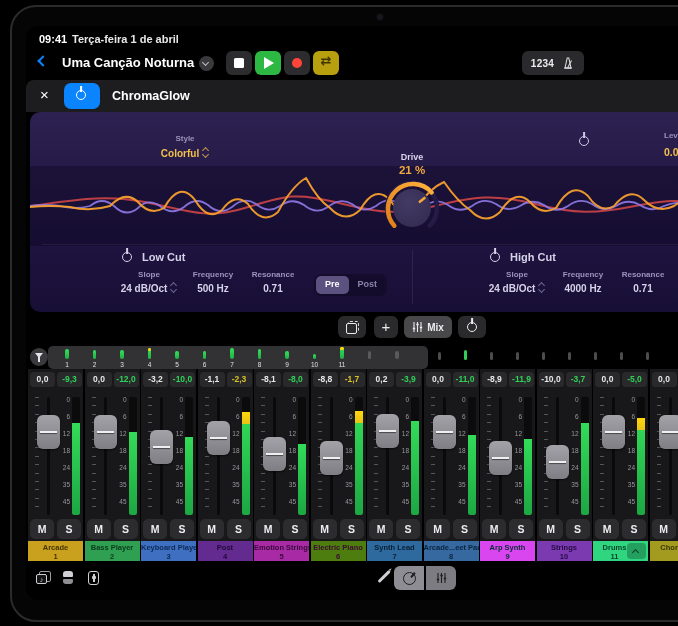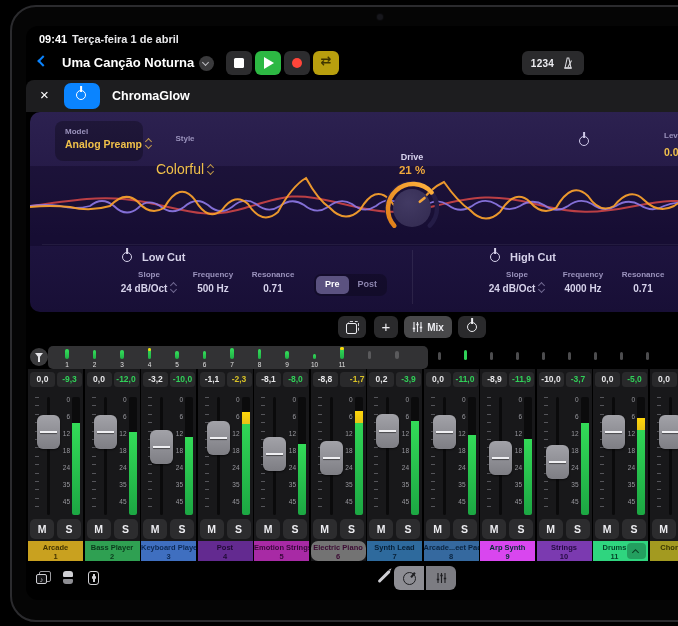--- a/index.html
+++ b/index.html
@@ -63,21 +63,21 @@
            background:linear-gradient(180deg,#2c2150 0%,#261b48 28%,#1e1440 62%,#180f36 100%); overflow:hidden; }
   .waveband { position:absolute; left:0; top:54px; width:100%; height:80px; background:rgba(5,0,22,0.30); }
   .wave { position:absolute; left:0; top:54px; width:100%; height:80px; }
 
   .chip-model { position:absolute; left:25px; top:9px; width:88px; height:40px; background:rgba(0,0,0,0.28); border-radius:8px; }
   .flabel { font-size:8px; font-weight:600; color:#9b93bd; }
   .gold { color:#f0c04a; }
   .chip-model .flabel { position:absolute; left:10px; top:6px; }
   .chip-model .fval { position:absolute; left:10px; top:17px; font-size:10.5px; font-weight:700; white-space:nowrap; }
   .style-blk { position:absolute; left:120px; top:15px; width:70px; text-align:center; }
-  .style-blk .fval { font-size:14px; font-weight:400; margin-top:16px; }
+  .style-blk .fval { font-size:10px; font-weight:700; margin-top:3px; }
   .stepper { display:inline-block; position:relative; width:7px; height:9px; margin-left:3px; }
   .stepper::before,.stepper::after { content:''; position:absolute; left:1px; width:4px; height:4px; border-left:1.3px solid currentColor; border-bottom:1.3px solid currentColor; opacity:.75; }
   .stepper::before { top:0; transform:rotate(135deg); }
   .stepper::after { bottom:0; transform:rotate(-45deg); }
 
   .byp-pwr { position:absolute; left:549px; top:24px; color:#cfc9e8; }
   .byp { position:absolute; left:566px; top:12px; width:62px; text-align:center; }
   .byp .fval, .lvl .fval { font-size:10.5px; font-weight:700; margin-top:4px; }
   .lvl { position:absolute; left:634px; top:12px; width:50px; text-align:left; }
 
@@ -226,24 +226,20 @@
       </div>
 
       <div class="panel">
         <div class="waveband"></div>
         <svg class="wave" viewBox="0 0 678 80" preserveAspectRatio="none">
           <path d="M0,40 C45,34 75,28 115,36 S175,54 215,42 S265,26 305,36 S365,50 405,40 S465,28 505,38 S565,48 605,40 S650,35 678,38" fill="none" stroke="#d84848" stroke-width="2" opacity="0.85"></path>
           <path d="M0,40 Q15,38 30,40 Q45,44 60,40 Q72,30 84,40 Q96,52 108,42 Q118,32 130,40 Q142,50 154,41 Q166,30 178,39 Q190,50 202,41 Q214,30 226,38 Q238,48 250,40 Q262,31 274,39 Q286,49 298,41 Q310,31 322,38 Q334,48 346,40 Q358,30 370,38 Q382,50 394,41 Q406,31 418,39 Q430,48 442,40 Q454,31 466,38 Q478,47 490,40 Q502,32 514,39 Q526,48 538,40 Q550,31 562,38 Q574,47 586,40 Q598,32 610,39 Q622,47 634,40 Q650,33 678,39" fill="none" stroke="#8f7ae8" stroke-width="1.8" opacity="0.9"></path>
           <path d="M0,41 Q20,39 40,41 Q60,46 80,40 Q95,24 108,36 Q120,50 134,42 Q150,14 165,34 Q178,56 192,44 Q205,26 218,38 Q232,60 248,46 Q262,20 276,12 Q288,34 300,42 Q315,58 330,44 Q345,18 360,34 Q372,52 386,42 Q400,22 414,16 Q428,36 440,44 Q455,60 470,46 Q485,22 500,36 Q512,50 526,42 Q542,14 558,30 Q570,48 584,40 Q600,20 614,34 Q628,48 644,40 Q660,28 678,36" fill="none" stroke="#f59f2c" stroke-width="2" opacity="0.95"></path>
         </svg>
 
-        <div class="chip-model">
-          <span class="flabel">Model</span>
-          <span class="fval gold"><span>Analog Preamp</span><span class="stepper gold"></span></span>
-        </div>
         <div class="style-blk">
           <span class="flabel">Style</span>
           <div class="fval gold"><span>Colorful</span><span class="stepper gold"></span></div>
         </div>
 
         <span class="power-ic byp-pwr"></span>
         <div class="lvl">
           <span class="flabel">Level</span>
           <div class="fval gold">0.0</div>
         </div>
@@ -550,21 +546,21 @@
     </div>
     <div class="namebar" style="background: rgb(168, 42, 165); color: rgb(56, 9, 58);">
       <div class="nm">Emotion Strings</div>
       <div class="no">5</div>
 
     </div>
   </div>
 
   <div class="strip">
     <span class="vchip vol">-8,8</span>
-    <span class="vchip peak" style="color: rgb(217, 194, 38); text-align: right;">-1,7</span>
+    <span class="vchip peak" style="color: rgb(217, 194, 38);">-1,7</span>
     <div class="fader-area">
       <div class="ruler"></div>
       <div class="ftrack"></div>
       <div class="scale">
                 <div style="top: 1px;">0</div>
                 <div style="top: 18px;">6</div>
                 <div style="top: 35px;">12</div>
                 <div style="top: 52px;">18</div>
                 <div style="top: 69px;">24</div>
                 <div style="top: 86px;">35</div>
@@ -573,21 +569,21 @@
       <div class="mtrack">
         <div class="mfill" style="height: 88%;"></div>
         <div class="mclip" style="display: block; bottom: calc(88% - 12px);"></div>
       </div>
       <div class="fcap" style="top: 46px;"></div>
     </div>
     <div class="msrow">
       <span class="msbtn m">M</span>
       <span class="msbtn s">S</span>
     </div>
-    <div class="namebar" style="background: #737373; color: rgb(60, 10, 51); border-radius: 7px;">
+    <div class="namebar" style="background: #4d7c0f; color: rgb(60, 10, 51);">
       <div class="nm">Electric Piano</div>
       <div class="no">6</div>
 
     </div>
   </div>
 
   <div class="strip">
     <span class="vchip vol">0,2</span>
     <span class="vchip peak" style="color: rgb(48, 209, 88);">-3,9</span>
     <div class="fader-area">

